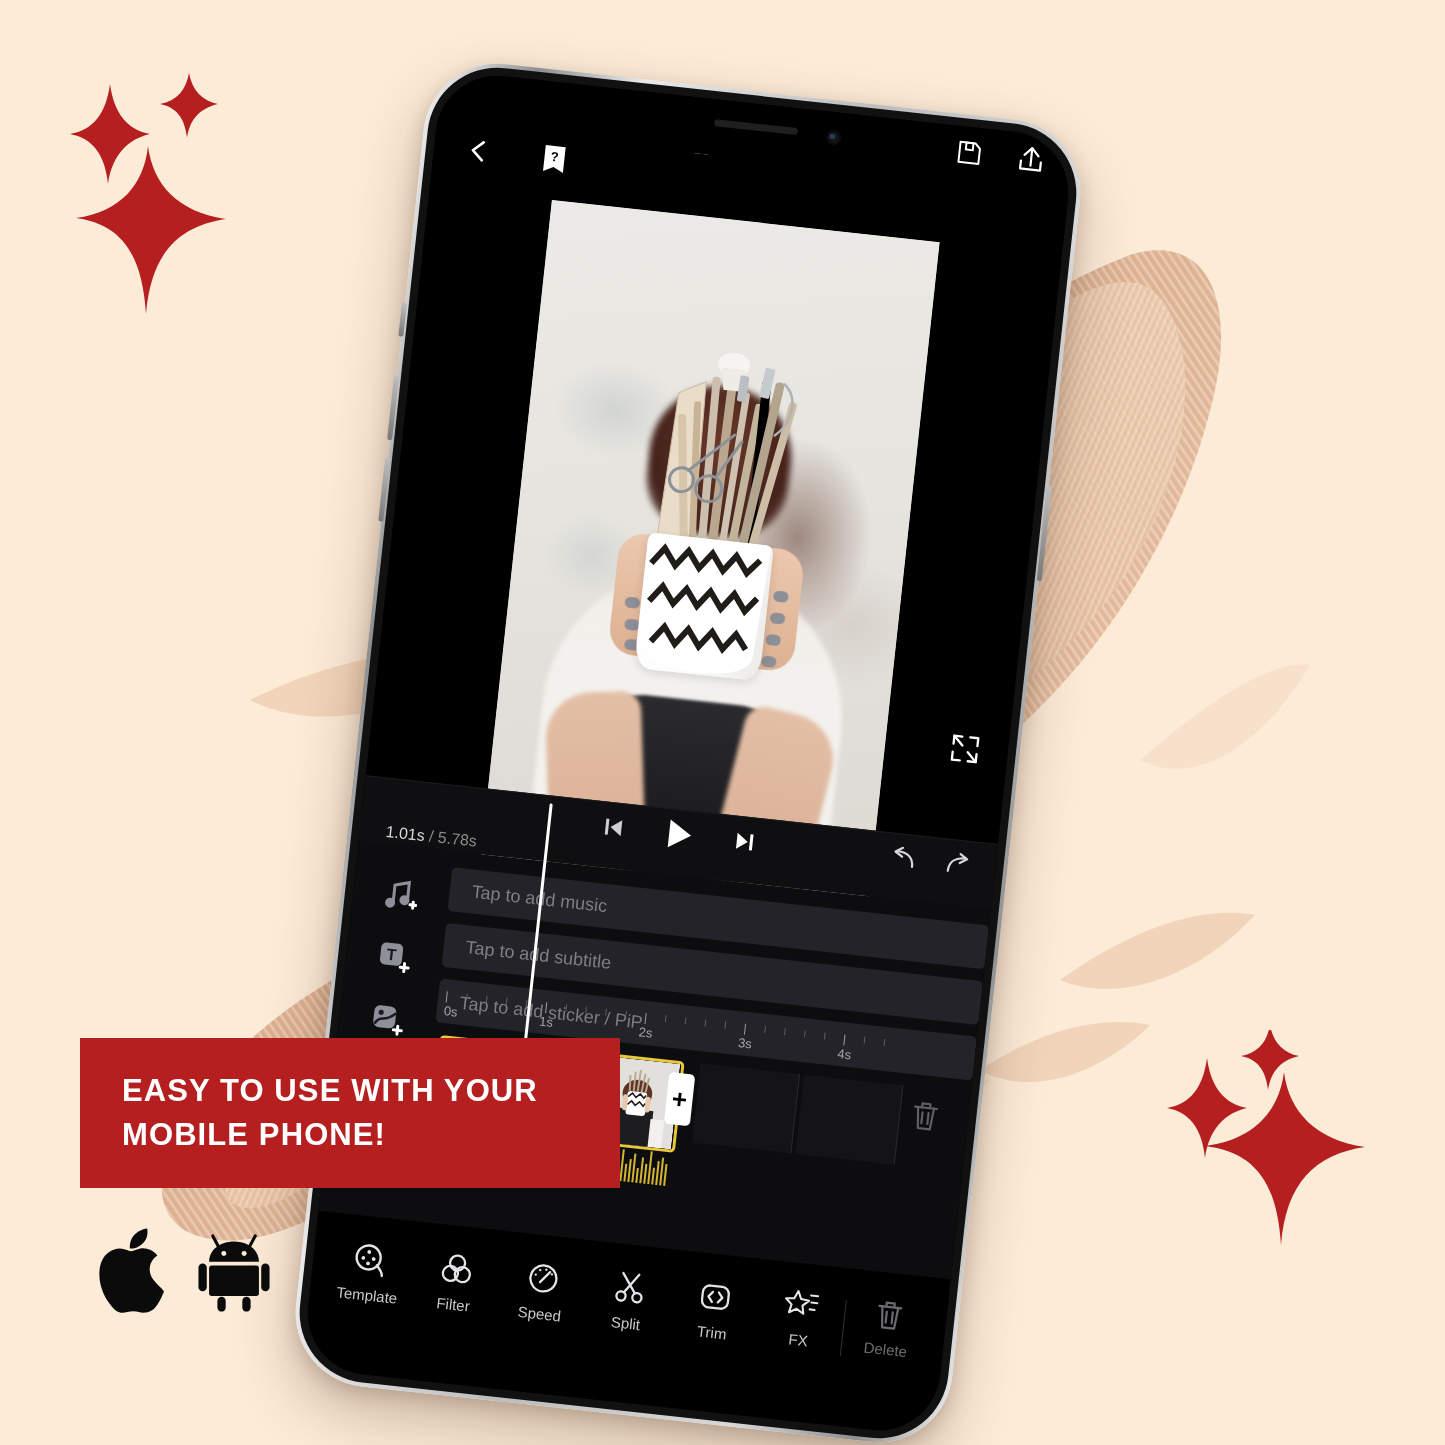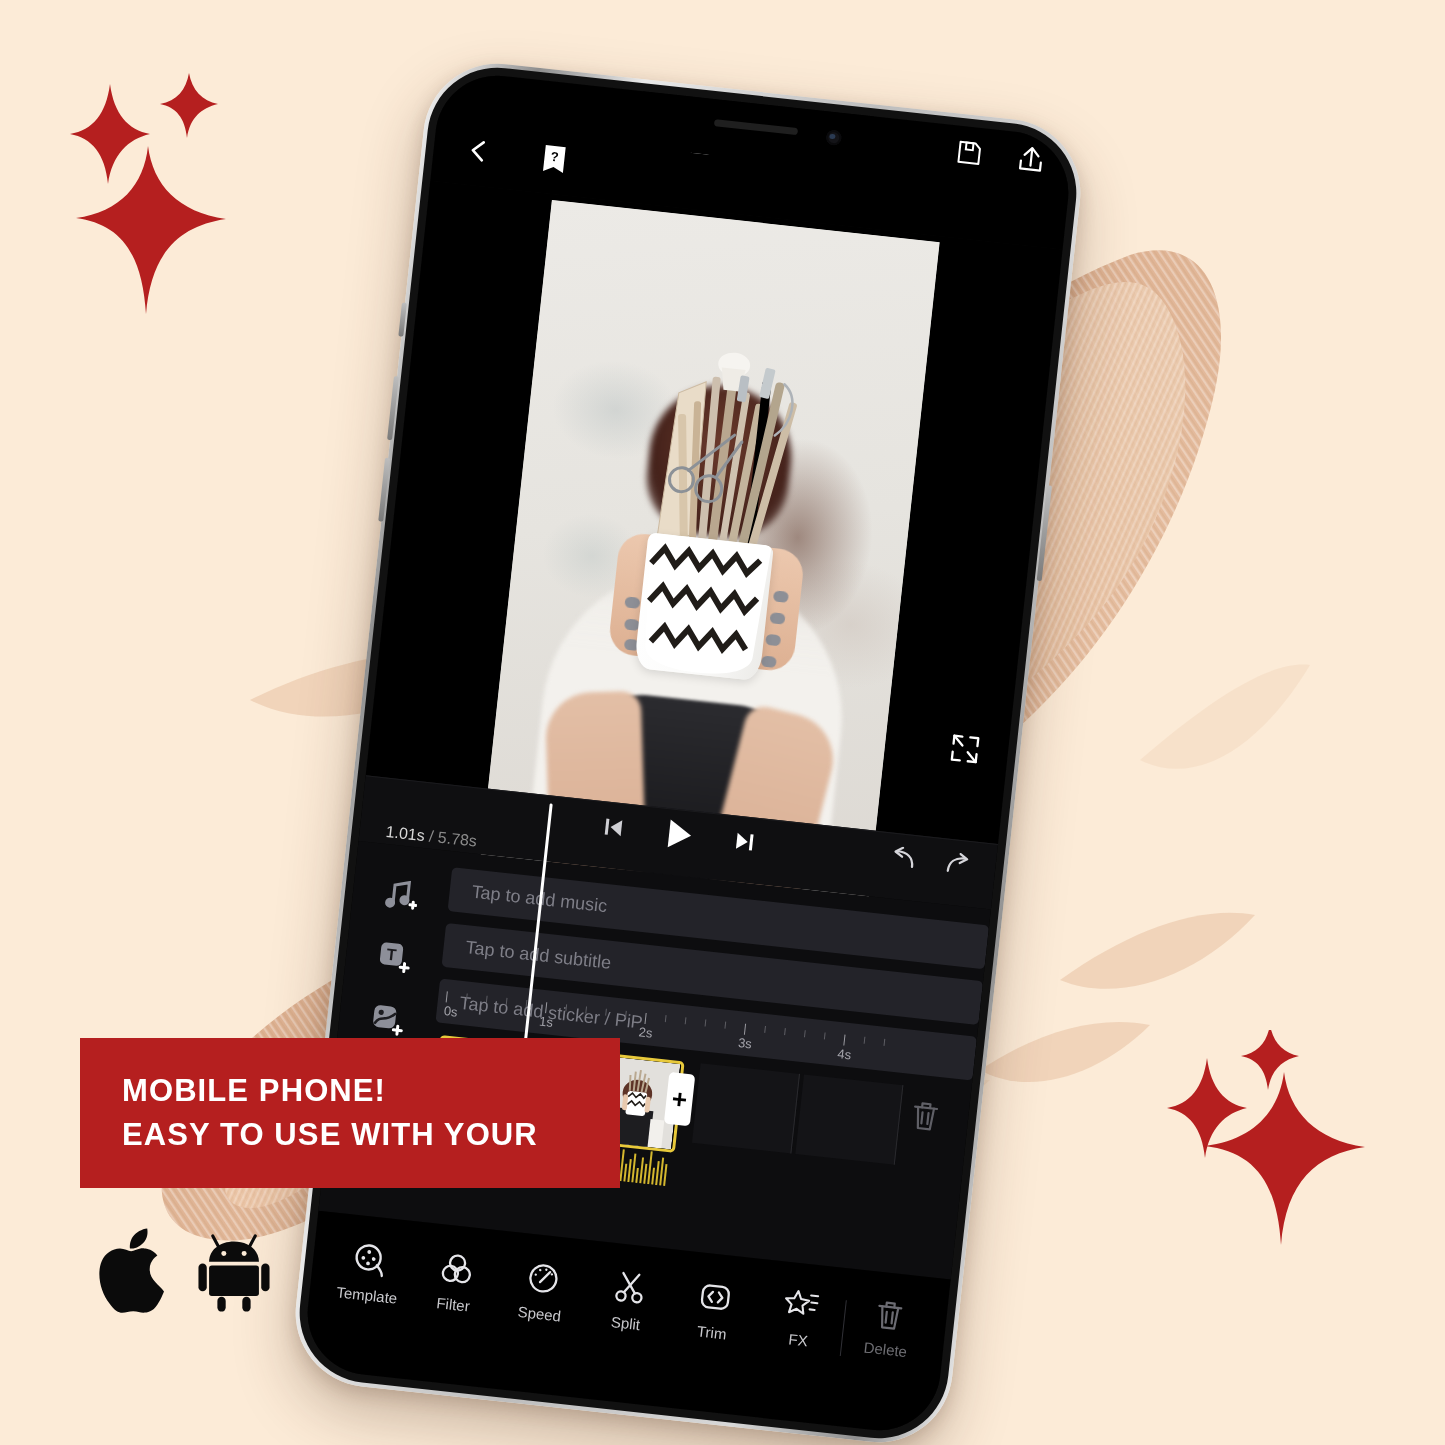--- a/index.html
+++ b/index.html
@@ -1029,22 +1029,22 @@
             <span class="tlabel">Delete</span>
           </div>
 
         </div>
       </div>
     </div>
   </div>
 </div>
 
 <div class="banner">
+  <div class="banner-line">EASY TO USE WITH YOUR</div>
   <div class="banner-line">MOBILE PHONE!</div>
-  <div class="banner-line">EASY TO USE WITH YOUR</div>
 </div>
 
 <div class="platforms">
   <svg viewBox="0 0 70 86" width="70" height="86">
     <path d="M46.5 13.5 C50.5 8.5, 49.5 2, 49.2 0.5 C44 1, 38.2 4.3, 35 8.4 C32 12.2, 31.5 18.2, 32 20.4 C37.3 21.2, 42.8 18.2, 46.5 13.5 Z" fill="#0b0b0b"></path>
     <path d="M66 63.5 C63.6 69.2, 62.4 71.8, 59.3 76.8 C55 83.8, 49 84.7, 45.5 84.7 C42 84.7, 39.7 83.3, 35.2 83.3 C30.6 83.3, 28.1 84.7, 24.3 84.8 C20.9 84.9, 16.1 82.2, 11.5 75.4 C3 65.3, -1.9 46.3, 3.8 33.1 C7.2 25.3, 14.3 20.6, 21.8 20.5 C26.2 20.4, 30.3 23.2, 33.1 23.2 C35.9 23.2, 41 19.8, 46.4 20.4 C48.7 20.5, 55.1 21.3, 59.4 27.5 C59.1 27.7, 51.6 32.1, 51.7 41.4 C51.8 52.5, 61.3 56.3, 66 63.5 Z" fill="#0b0b0b"></path>
   </svg>
 
   <svg viewBox="0 0 78 88" width="72" height="82">
     <g fill="#0b0b0b">

